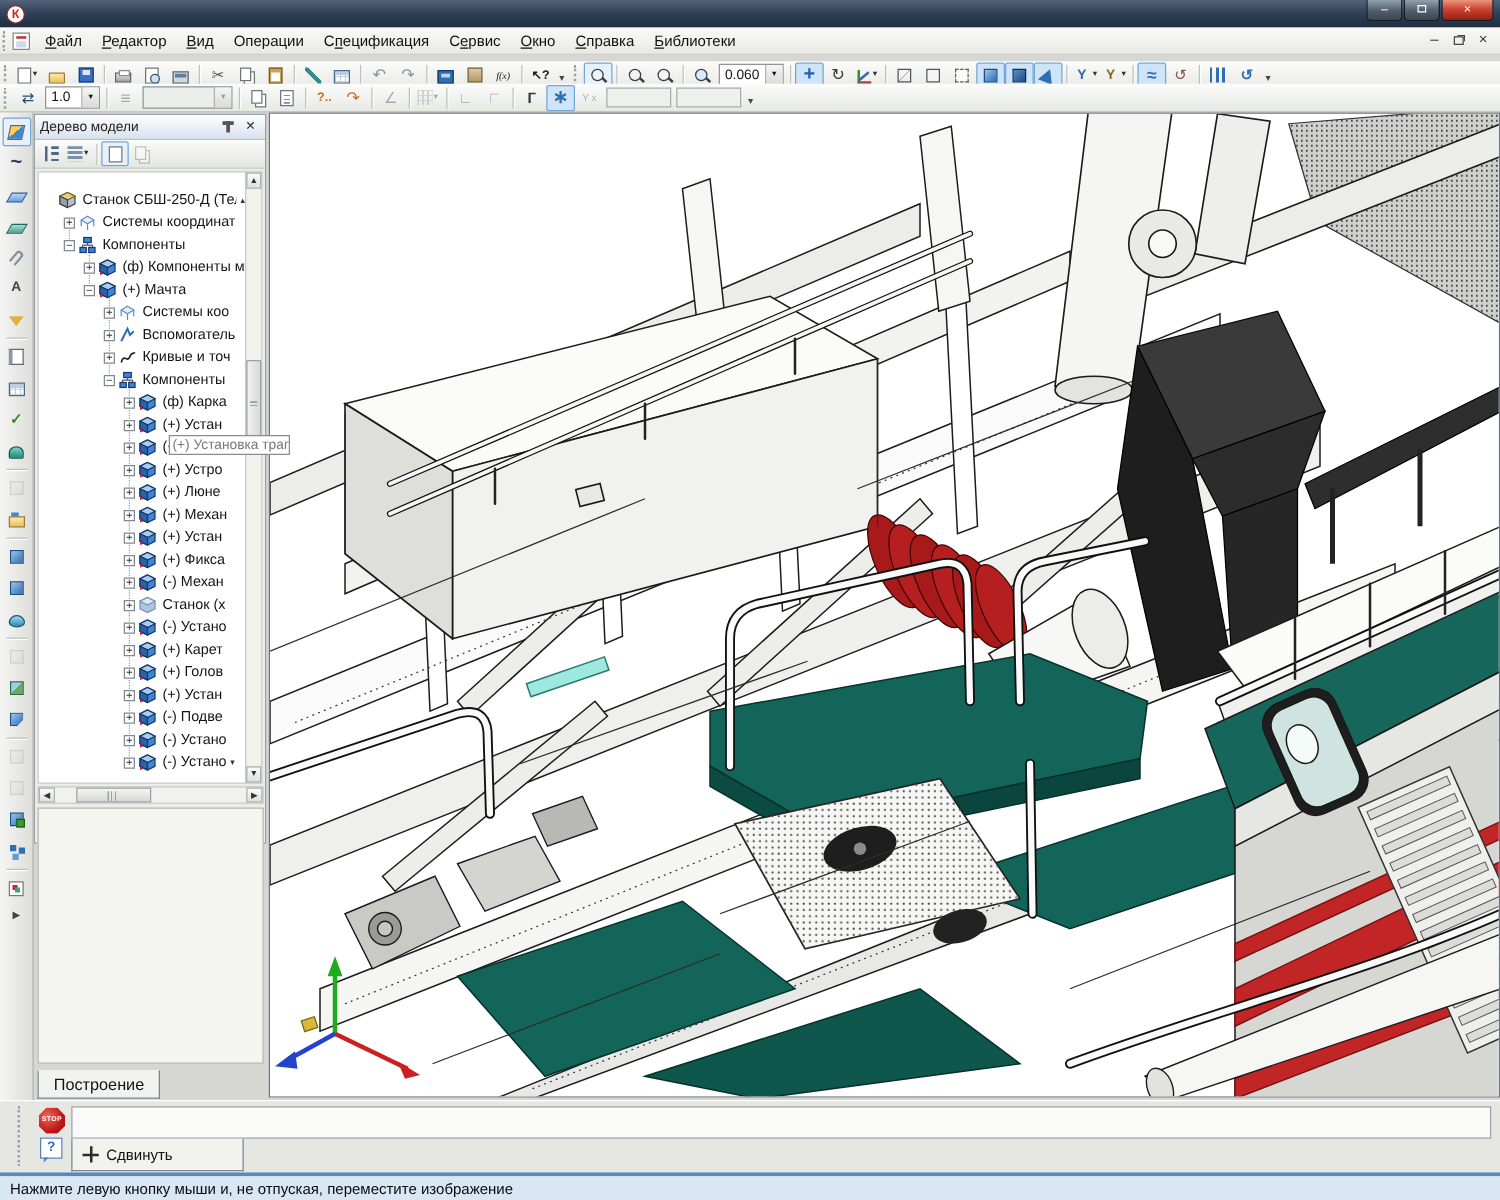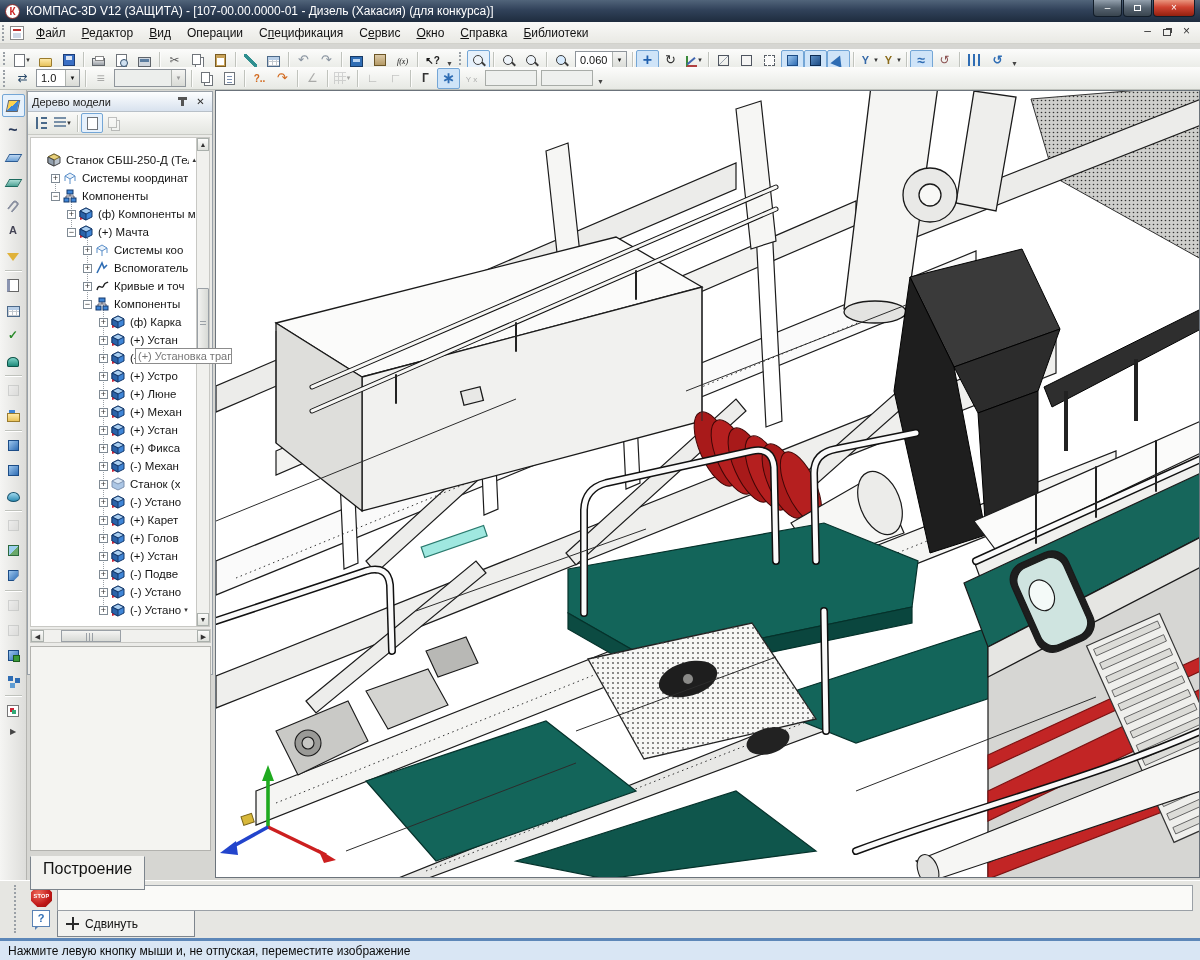--- a/index.html
+++ b/index.html
@@ -176,22 +176,22 @@
 #vthumb::before{content:"";position:absolute;left:2px;right:2px;top:32px;height:6px;
   background:repeating-linear-gradient(#9aa0a6 0 1px,transparent 1px 3px)}
 #hscroll{position:absolute;left:2px;top:537px;width:181px;height:14px;background:#f1f1ee;border:1px solid #c8c8c4}
 .harr{position:absolute;top:0;width:13px;height:12px;background:linear-gradient(#fcfcfb,#dfe1dc);border:1px solid #aab0ac;
   font-size:7px;text-align:center;line-height:11px;color:#333}
 #hthumb{position:absolute;left:30px;top:0;width:60px;height:12px;background:linear-gradient(#f4f4f2,#d8dad6);border:1px solid #9aa0a6}
 #hthumb::before{content:"";position:absolute;left:24px;top:2px;width:8px;height:8px;
   background:repeating-linear-gradient(90deg,#9aa0a6 0 1px,transparent 1px 3px)}
 #subpanel{position:absolute;left:2px;top:554px;width:181px;height:205px;background:#f4f4f1;border:1px solid #b2b2ae}
 
-#tab-postroenie{position:absolute;left:30px;top:856px;height:34px;padding:3px 12px;
-  background:#f2f2ef;border:1px solid #7d858d;border-top:1px solid #f2f2ef;font-size:16px;color:#111;z-index:5}
+#tab-postroenie{position:absolute;left:30px;top:856px;height:23px;padding:3px 12px;
+  background:#f2f2ef;border:1px solid #7d858d;border-top:1px solid #f2f2ef;font-size:13px;color:#111;z-index:5}
 
 
 #viewport{position:absolute;left:215px;top:90px;width:985px;height:788px;background:#fff;
   border:1px solid #6b737b;overflow:hidden}
 #tooltip{position:absolute;left:135px;top:348px;width:97px;height:16px;z-index:50;
   background:#fff;border:1px solid #8c8c8c;font-size:11px;line-height:14px;color:#777;
   padding-left:2px;white-space:nowrap;overflow:hidden}
 
 
 #propbar{position:absolute;left:0;top:880px;width:1200px;height:58px;background:#e6e6e2;border-top:1px solid #fff}
@@ -212,21 +212,20 @@
 
 #statusline{position:absolute;left:0;top:938px;width:1200px;height:3px;background:#5d87b8}
 #statusbar{position:absolute;left:0;top:941px;width:1200px;height:19px;background:#d9e6f4;
   font-size:12px;color:#0a0a0a;display:flex;align-items:center;padding-left:8px}
 </style>
 </head>
 <body>
 
 <div id="titlebar">
   <span id="app-ico">К</span>
-  <span id="win-title">КОМПАС-3D V12 (ЗАЩИТА) - [107-00.00.0000-01 - Дизель (Хакасия) (для конкурса)]</span>
   <span id="wctrls">
     <span class="wbtn">–</span>
     <span class="wbtn"><span class="rst"></span></span>
     <span class="wbtn close">×</span>
   </span>
 </div>
 
 <div id="menubar">
   <span class="mgrip"></span>
   <span id="menu-appicon"></span>

